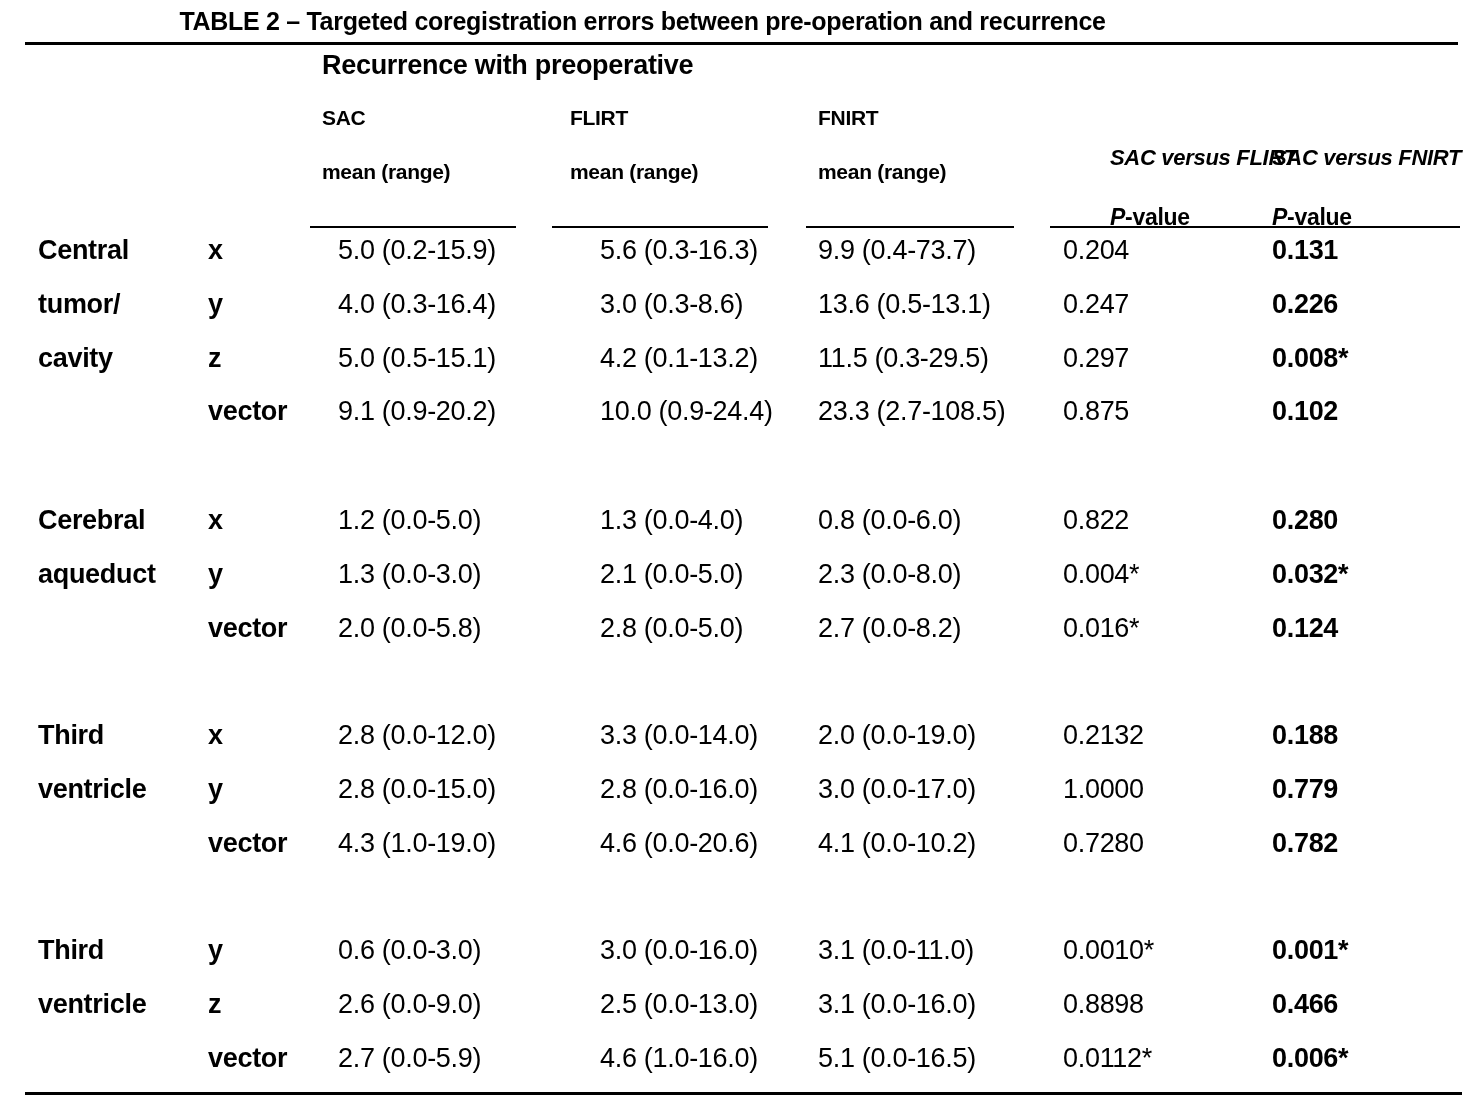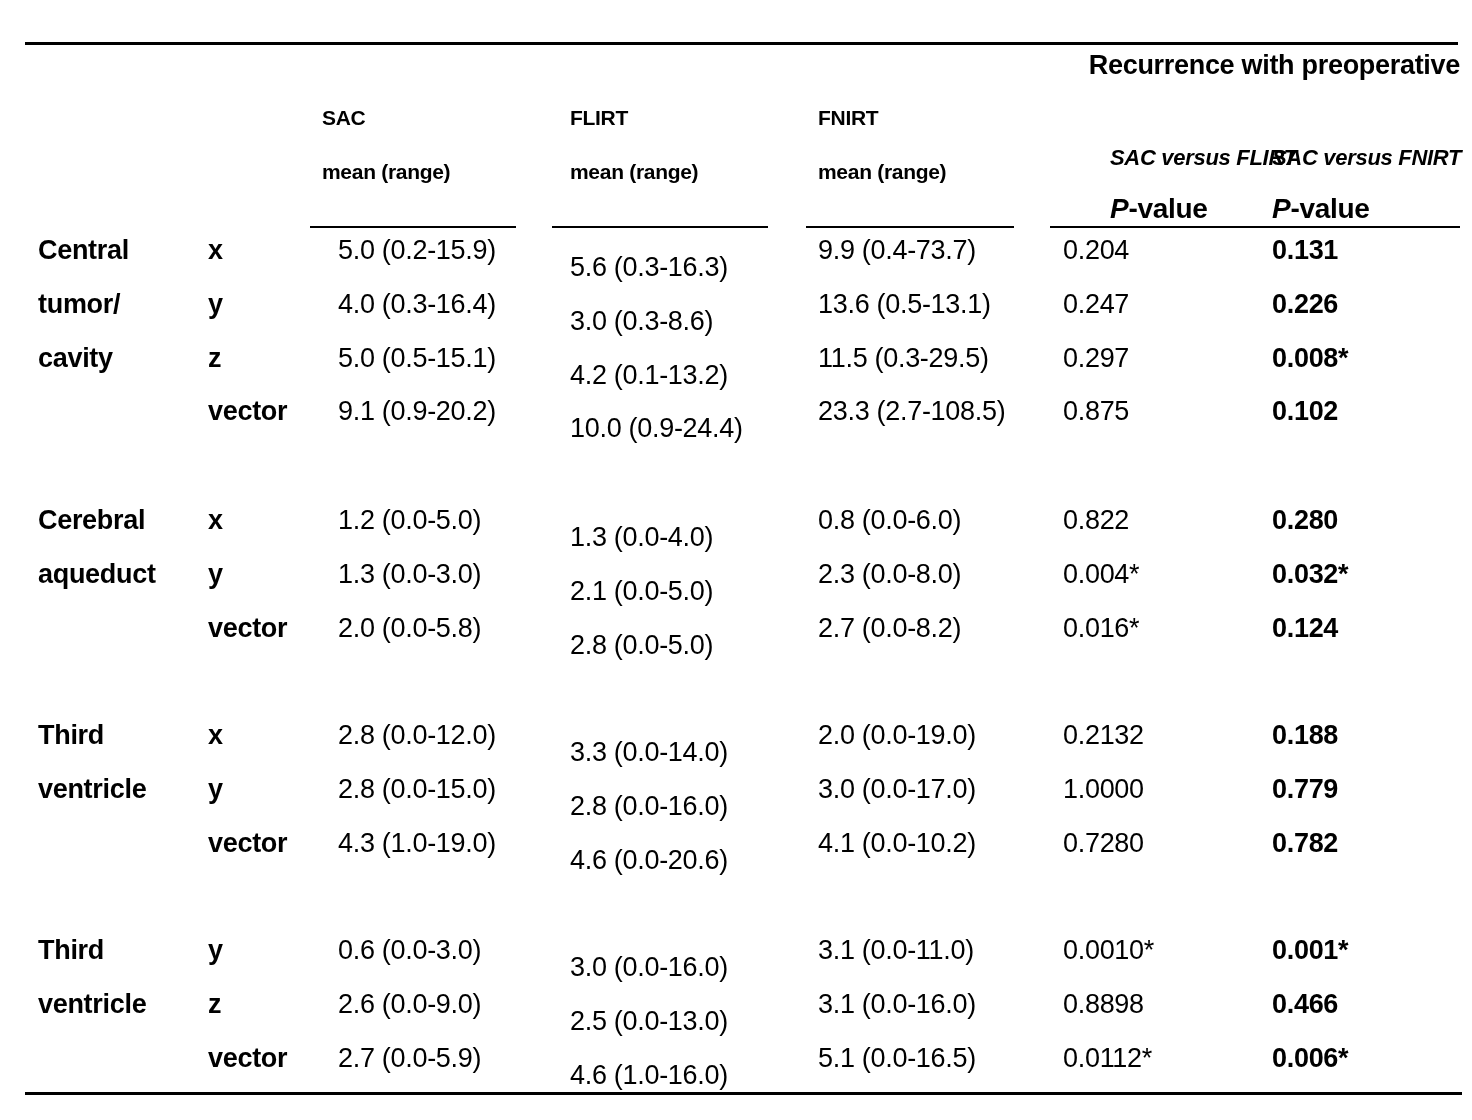--- a/index.html
+++ b/index.html
@@ -20,48 +20,49 @@
   .rule{position:absolute;background:#000;}
   .rule-top{left:25px;top:42px;width:1433px;height:3px;}
   .rule-bottom{left:25px;top:1092px;width:1437px;height:3px;}
   .seg{height:2px;top:226px;}
   .seg-sac{left:310px;width:206px;}
   .seg-flirt{left:552px;width:216px;}
   .seg-fnirt{left:806px;width:208px;}
   .seg-p{left:1050px;width:410px;}
   .span-header{
     position:absolute;top:50px;left:322px;width:1138px;
-    text-align:right;font-size:27px;font-weight:700;white-space:nowrap;
+    text-align:left;font-size:27px;font-weight:700;white-space:nowrap;
   }
   .colhead{position:absolute;font-size:21px;font-weight:700;white-space:nowrap;line-height:34px;}
   .colhead.r1{top:101px;}
   .colhead.r2{top:155px;}
   .phead{position:absolute;font-size:22px;font-weight:700;font-style:italic;white-space:nowrap;line-height:24px;top:146px;}
-  .psub{position:absolute;font-size:28px;font-weight:700;white-space:nowrap;line-height:24px;top:197px;}
+  .psub{position:absolute;font-size:23px;font-weight:700;white-space:nowrap;line-height:24px;top:205px;}
   .psub .pit{font-style:italic;}
   .cl-sac{left:322px;}
   .cl-flirt{left:570px;}
   .cl-fnirt{left:818px;}
   .cl-p1{left:1063px;margin-left:47px;}
   .cl-p2{left:1272px;}
   .row{position:absolute;left:0;width:1352px;height:34px;font-size:27px;line-height:34px;}
   .c{position:absolute;top:0;white-space:nowrap;}
   .c1{left:38px;font-weight:700;}
   .c2{left:208px;font-weight:700;}
   .c3{left:322px;margin-left:16px;}
-  .c4{left:570px;margin-top:17px;}
+  .c4{left:600px;}
   .c5{left:818px;}
   .c6{left:1063px;}
   .c7{left:1272px;font-weight:bold;}
 </style>
 </head>
 <body>
 
 <div class="page">
 
+  <div class="title">TABLE 2 – Targeted coregistration errors between pre-operation and recurrence</div>
   <div class="rule rule-top"></div>
 
   <div class="span-header">Recurrence with preoperative</div>
 
   <div class="colhead r1 cl-sac">SAC</div>
   <div class="colhead r1 cl-flirt">FLIRT</div>
   <div class="colhead r1 cl-fnirt">FNIRT</div>
 
   <div class="colhead r2 cl-sac">mean (range)</div>
   <div class="colhead r2 cl-flirt">mean (range)</div>

